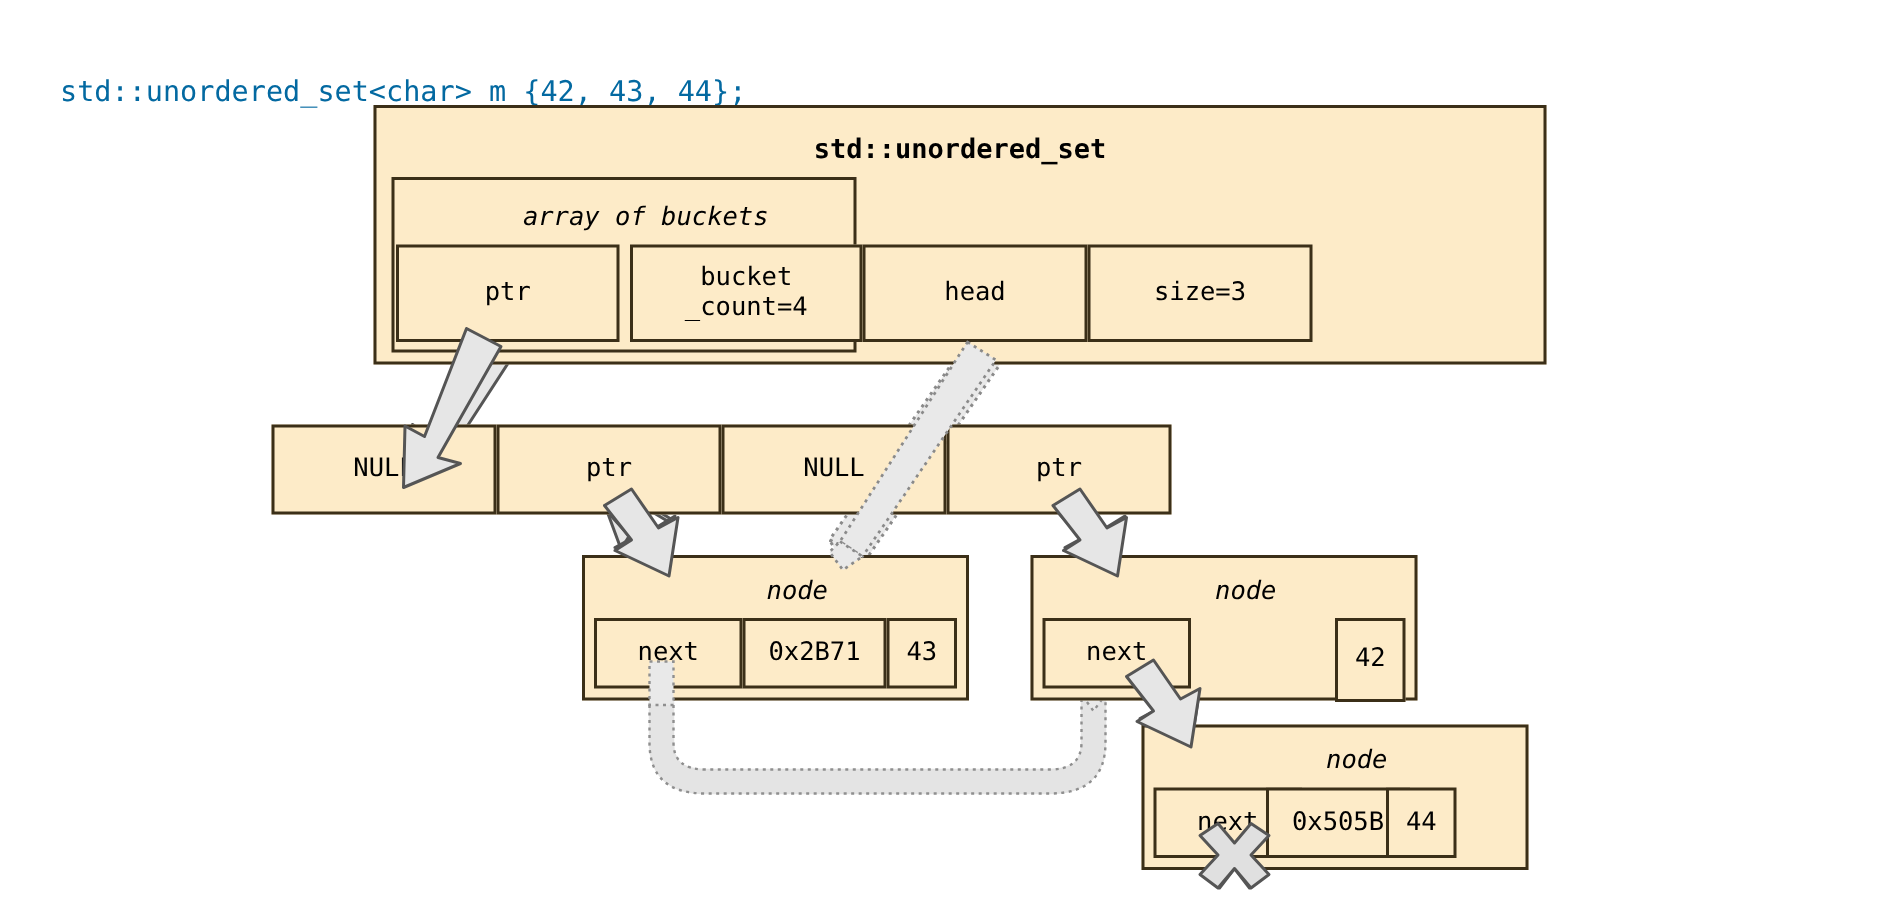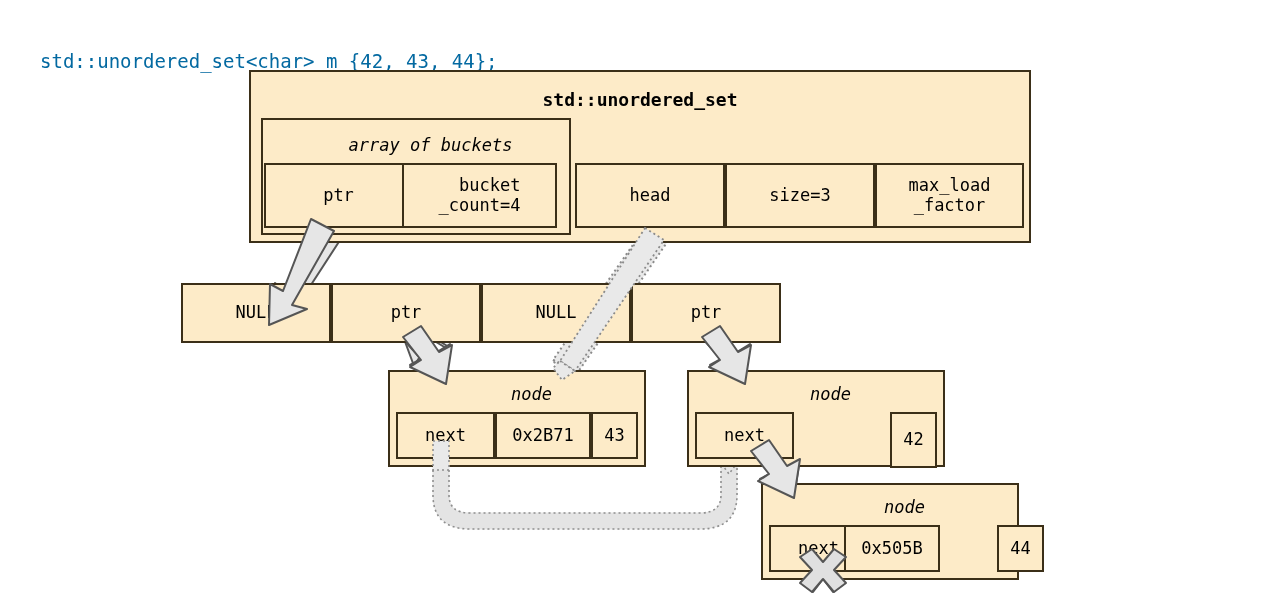--- a/index.html
+++ b/index.html
@@ -134,29 +134,27 @@
   <div class="box outer" style="left:249px; top:70px; width:782px; height:173px; display:block;">
     <div class="label-title" style="top:18px;">std::unordered_set</div>
   </div>
 
   <div class="box" style="left:261px; top:118px; width:310px; height:117px; display:block;">
     <div class="label-italic" style="top:16px;">array of buckets</div>
   </div>
 
   <div class="box cell" style="left:264px; top:163px; width:149px; height:65px;">ptr</div>
 
-  <div class="box cell" style="left:402px; top:163px; width:155px; height:65px;text-align:right;">bucket
+  <div class="box cell" style="left:420px; top:163px; width:155px; height:65px;">bucket
 _count=4</div>
 
   <div class="box cell" style="left:575px; top:163px; width:150px; height:65px;text-align:right;">head</div>
 
   <div class="box cell" style="left:725px; top:163px; width:150px; height:65px;text-align:right;">size=3</div>
 
-  <div class="box cell" style="left:875px; top:163px; width:149px; height:65px;">max_load
-_factor</div>
 
   <div class="box cell" style="left:181px; top:283px; width:150px; height:60px;">NULL</div>
   <div class="box cell" style="left:331px; top:283px; width:150px; height:60px;">ptr</div>
   <div class="box cell" style="left:481px; top:283px; width:150px; height:60px;">NULL</div>
   <div class="box cell" style="left:631px; top:283px; width:150px; height:60px;">ptr</div>
 
   <div class="box" style="left:388px; top:370px; width:258px; height:97px; display:block;">
     <div class="label-italic" style="top:13px;">node</div>
   </div>
   <div class="box cell" style="left:396px; top:412px; width:99px; height:47px;">next</div>
@@ -167,21 +165,21 @@
     <div class="label-italic" style="top:13px;">node</div>
   </div>
   <div class="box cell" style="left:695px; top:412px; width:99px; height:47px;">next</div>
   <div class="box cell" style="left:890px; top:412px; width:47px; height:56px;">42</div>
 
   <div class="box" style="left:761px; top:483px; width:258px; height:97px; display:block;">
     <div class="label-italic" style="top:13px;">node</div>
   </div>
   <div class="box cell" style="left:769px; top:525px; width:99px; height:47px;">next</div>
   <div class="box cell" style="left:844px; top:525px; width:96px; height:47px;">0x505B</div>
-  <div class="box cell" style="left:997px; top:525px; width:47px; height:47px;">44</div>
+  <div class="box cell" style="left:924px; top:525px; width:47px; height:47px;">44</div>
 
   <svg class="overlay" viewBox="0 0 1266 604">
 
     <g>
       <path d="M 311 219 L 334 231 L 292 305 L 307 309 L 269 325 L 270 284 L 283 291 Z" fill="#e6e6e6" stroke="#555555" stroke-width="2" stroke-linejoin="round"></path>
     </g>
 
     <g>
       <path d="M 645 228 L 664 240 L 575 371 L 560 361 Z" fill="#e9e9e9" stroke="#8a8a8a" stroke-width="1.8" stroke-dasharray="2 3"></path>
       <path d="M 560 361 L 575 371 L 562 380 L 553 368 Z" fill="#e9e9e9" stroke="#8a8a8a" stroke-width="1.8" stroke-dasharray="2 3"></path>

